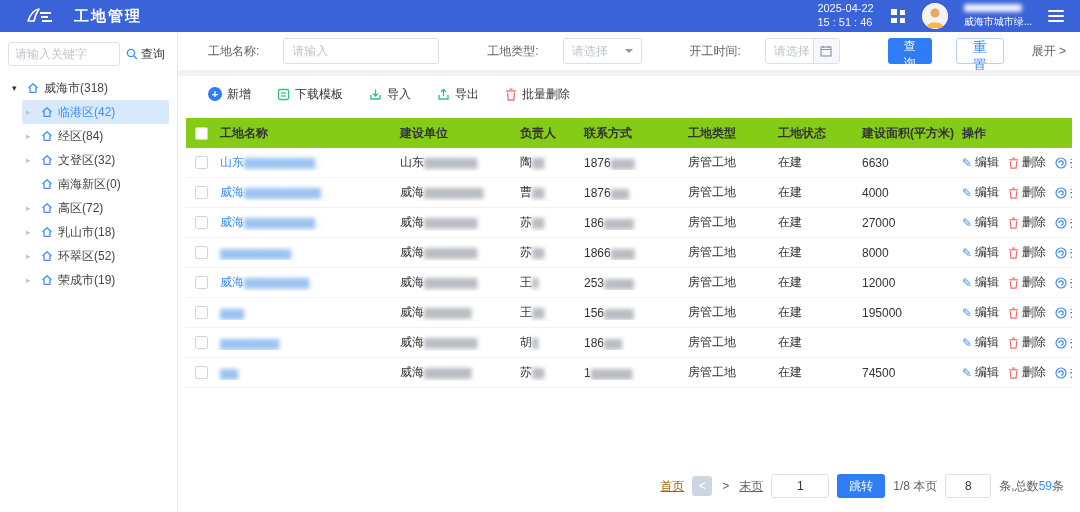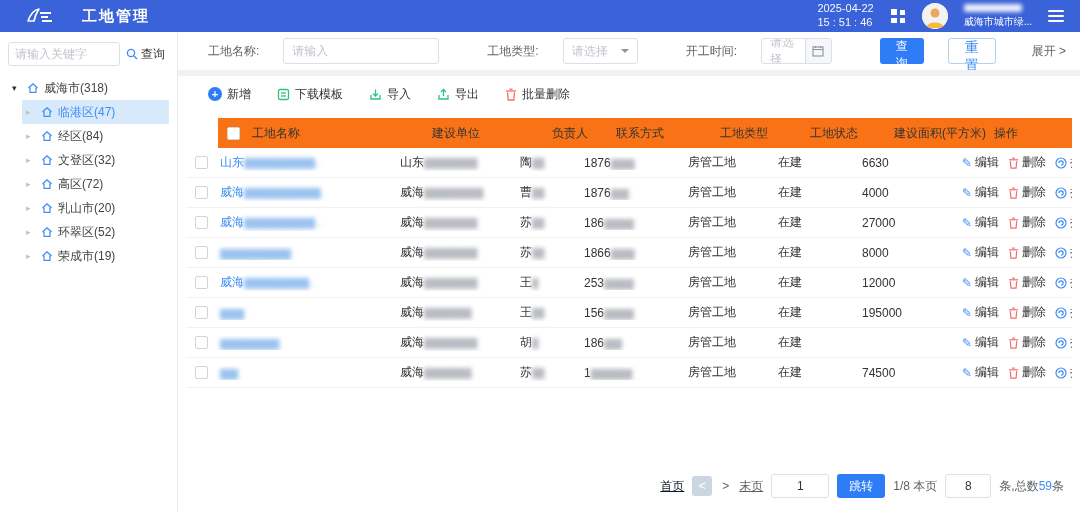--- a/index.html
+++ b/index.html
@@ -2,21 +2,21 @@
 <html><head>
 <meta charset="utf-8">
 <style>
   * { box-sizing: border-box; margin: 0; padding: 0; }
   html,body { width:1080px; height:512px; overflow:hidden; }
   body { font-family:"Liberation Sans","DejaVu Sans",sans-serif; font-size:12px; color:#333; background:#fff; }
   a { text-decoration:none; cursor:pointer; }
 
   
   .hdr { height:32px; background:#3a62d9; display:flex; align-items:center; justify-content:space-between; padding:0 16px 0 26px; color:#fff; }
-  .hdr-left { display:flex; align-items:center; gap:28px; }
+  .hdr-left { display:flex; align-items:center; gap:20px; }
   .hdr-title { font-size:15px; font-weight:bold; letter-spacing:2px; }
   .hdr-right { display:flex; align-items:center; gap:16px; }
   .datetime { font-size:11px; line-height:1.25; text-align:left; opacity:.95; }
   .grid-ic, .avatar, .burger { display:inline-flex; align-items:center; }
   .avatar { width:26px; height:26px; border-radius:50%; overflow:hidden; background:#f5e8d8; }
   .user { display:flex; flex-direction:column; gap:3px; max-width:92px; }
   .user-name { display:inline-block; width:58px; height:8px; background:rgba(255,255,255,.9); border-radius:2px; filter:blur(2px); }
   .user-org { font-size:10px; white-space:nowrap; }
   .burger { flex-direction:column; gap:3px; cursor:pointer; }
   .burger i { display:block; width:16px; height:2px; background:#fff; border-radius:1px; }
@@ -43,52 +43,52 @@
   .filter-row label { color:#606266; flex-shrink:0; }
   .f-input { width:156px; height:26px; border:1px solid #dcdfe6; border-radius:3px; padding:10px 8px; font-size:12px; outline:none; }
   .f-input::placeholder, .ph { color:#c0c4cc; }
   .f-select { width:170px; height:26px; border:1px solid #dcdfe6; border-radius:3px; padding:0 8px; display:flex; align-items:center; justify-content:space-between; cursor:pointer; margin-right:24px; }
   .sel-caret { width:0; height:0; border:4px solid transparent; border-top-color:#909399; margin-top:4px; }
   .f-date { width:172px; height:26px; border:1px solid #dcdfe6; border-radius:3px; display:flex; align-items:center; justify-content:space-between; padding-left:8px; overflow:hidden; cursor:pointer; }
   .date-suffix { width:26px; height:100%; background:#f5f7fa; border-left:1px solid #dcdfe6; display:flex; align-items:center; justify-content:center; }
   .f-spacer { flex:1; }
   .btn-primary { background:#2e7cf6; color:#fff; border:none; border-radius:3px; height:26px; padding:0 16px; font-size:12px; cursor:pointer; font-family:inherit; }
   .btn-plain { background:#fff; color:#3e8ef7; border:1px solid #b3d1f5; border-radius:3px; height:26px; padding:0 16px; font-size:14px; cursor:pointer; font-family:inherit; }
-  .expand-link { color:#606266; margin-left:12px; white-space:nowrap; }
+  .expand-link { color:#606266; margin-left:4px; white-space:nowrap; }
   .sep { height:6px; background:#f0f2f5; }
 
   
   .toolbar { height:36px; display:flex; align-items:center; gap:26px; padding:0 30px; }
   .tb { display:inline-flex; align-items:center; gap:5px; color:#333; }
   .ic-add { width:14px; height:14px; border-radius:50%; background:#2e7cf6; color:#fff; font-size:11px; line-height:14px; text-align:center; font-weight:bold; }
 
   
   .table { margin:6px 8px 0 8px; }
   .tr { display:flex; align-items:center; height:30px; border-bottom:1px solid #f2f2f2; white-space:nowrap; }
-  .tr.head { background:#f97316; font-weight:normal; border-bottom:none;margin-left:32px; }
+  .tr.head { background:#84cc16; font-weight:bold; border-bottom:none; }
   .td { padding:0 4px; overflow:hidden; text-overflow:ellipsis; flex-shrink:0; }
   .col-cb { width:30px; display:flex; justify-content:center; }
   .col-name { width:180px; }
   .col-unit { width:120px; }
   .col-person { width:64px; }
   .col-phone { width:104px; }
   .col-type { width:90px; }
   .col-status { width:84px; }
   .col-area { width:100px; }
   .col-actions { flex:1; display:flex; gap:9px; overflow:hidden; }
   .cb { width:13px; height:13px; border:1px solid #cfd4db; border-radius:2px; background:#fff; display:inline-block; cursor:pointer; }
   .link { color:#3e8ef7; }
   .rd { filter:blur(2px); font-size:9px; letter-spacing:-0.5px; color:#b9bcc2; }
   .rd-blue { color:#9cc3f0; }
   .act { display:inline-flex; align-items:center; gap:3px; color:#333; }
   .ic-edit { color:#3e8ef7; font-size:12px; }
 
   
   .pager { margin-top:auto; display:flex; align-items:center; justify-content:flex-end; gap:8px; padding:0 16px 14px 0; color:#606266; }
-  .pg-first { color:#0f172a; text-decoration:underline; }
+  .pg-first { color:#a16207; text-decoration:underline; }
   .pg-last { color:#606266; text-decoration:underline; }
   .pg-prev { width:20px; height:20px; background:#ccd6e3; color:#fff; border-radius:3px; display:inline-flex; align-items:center; justify-content:center; cursor:default; }
   .pg-next { color:#606266; cursor:pointer; padding:0 2px; }
   .pg-input { width:58px; height:24px; border:1px solid #dcdfe6; border-radius:3px; text-align:center; font-size:12px; outline:none; color:#333; }
   .pg-input.sm { width:46px; }
   .pg-btn { height:24px; padding:0 12px; }
   .blue { color:#3e8ef7; }
 </style>
 </head>
 <body>
@@ -161,21 +161,21 @@
         <span class="tree-label">威海市(318)</span>
       </div>
 
         <div class="tree-row child selected">
           <span class="caret">▸</span>
           <span class="house">
             <svg width="12" height="12" viewBox="0 0 12 12">
               <path d="M1.5 6 L6 1.8 L10.5 6 M3 5.4 V10.4 H9 V5.4" fill="none" stroke="#3e8ef7" stroke-width="1.2" stroke-linejoin="round"></path>
             </svg>
           </span>
-          <span class="tree-label">临港区(47)</span>
+          <span class="tree-label">临港区(42)</span>
         </div>
 
         <div class="tree-row child">
           <span class="caret">▸</span>
           <span class="house">
             <svg width="12" height="12" viewBox="0 0 12 12">
               <path d="M1.5 6 L6 1.8 L10.5 6 M3 5.4 V10.4 H9 V5.4" fill="none" stroke="#3e8ef7" stroke-width="1.2" stroke-linejoin="round"></path>
             </svg>
           </span>
           <span class="tree-label">经区(84)</span>
@@ -184,39 +184,48 @@
         <div class="tree-row child">
           <span class="caret">▸</span>
           <span class="house">
             <svg width="12" height="12" viewBox="0 0 12 12">
               <path d="M1.5 6 L6 1.8 L10.5 6 M3 5.4 V10.4 H9 V5.4" fill="none" stroke="#3e8ef7" stroke-width="1.2" stroke-linejoin="round"></path>
             </svg>
           </span>
           <span class="tree-label">文登区(32)</span>
         </div>
 
+        <div class="tree-row child">
+          <span class="caret" style="visibility: hidden;">▸</span>
+          <span class="house">
+            <svg width="12" height="12" viewBox="0 0 12 12">
+              <path d="M1.5 6 L6 1.8 L10.5 6 M3 5.4 V10.4 H9 V5.4" fill="none" stroke="#3e8ef7" stroke-width="1.2" stroke-linejoin="round"></path>
+            </svg>
+          </span>
+          <span class="tree-label">南海新区(0)</span>
+        </div>
 
         <div class="tree-row child">
           <span class="caret">▸</span>
           <span class="house">
             <svg width="12" height="12" viewBox="0 0 12 12">
               <path d="M1.5 6 L6 1.8 L10.5 6 M3 5.4 V10.4 H9 V5.4" fill="none" stroke="#3e8ef7" stroke-width="1.2" stroke-linejoin="round"></path>
             </svg>
           </span>
           <span class="tree-label">高区(72)</span>
         </div>
 
         <div class="tree-row child">
           <span class="caret">▸</span>
           <span class="house">
             <svg width="12" height="12" viewBox="0 0 12 12">
               <path d="M1.5 6 L6 1.8 L10.5 6 M3 5.4 V10.4 H9 V5.4" fill="none" stroke="#3e8ef7" stroke-width="1.2" stroke-linejoin="round"></path>
             </svg>
           </span>
-          <span class="tree-label">乳山市(20)</span>
+          <span class="tree-label">乳山市(18)</span>
         </div>
 
         <div class="tree-row child">
           <span class="caret">▸</span>
           <span class="house">
             <svg width="12" height="12" viewBox="0 0 12 12">
               <path d="M1.5 6 L6 1.8 L10.5 6 M3 5.4 V10.4 H9 V5.4" fill="none" stroke="#3e8ef7" stroke-width="1.2" stroke-linejoin="round"></path>
             </svg>
           </span>
           <span class="tree-label">环翠区(52)</span>

